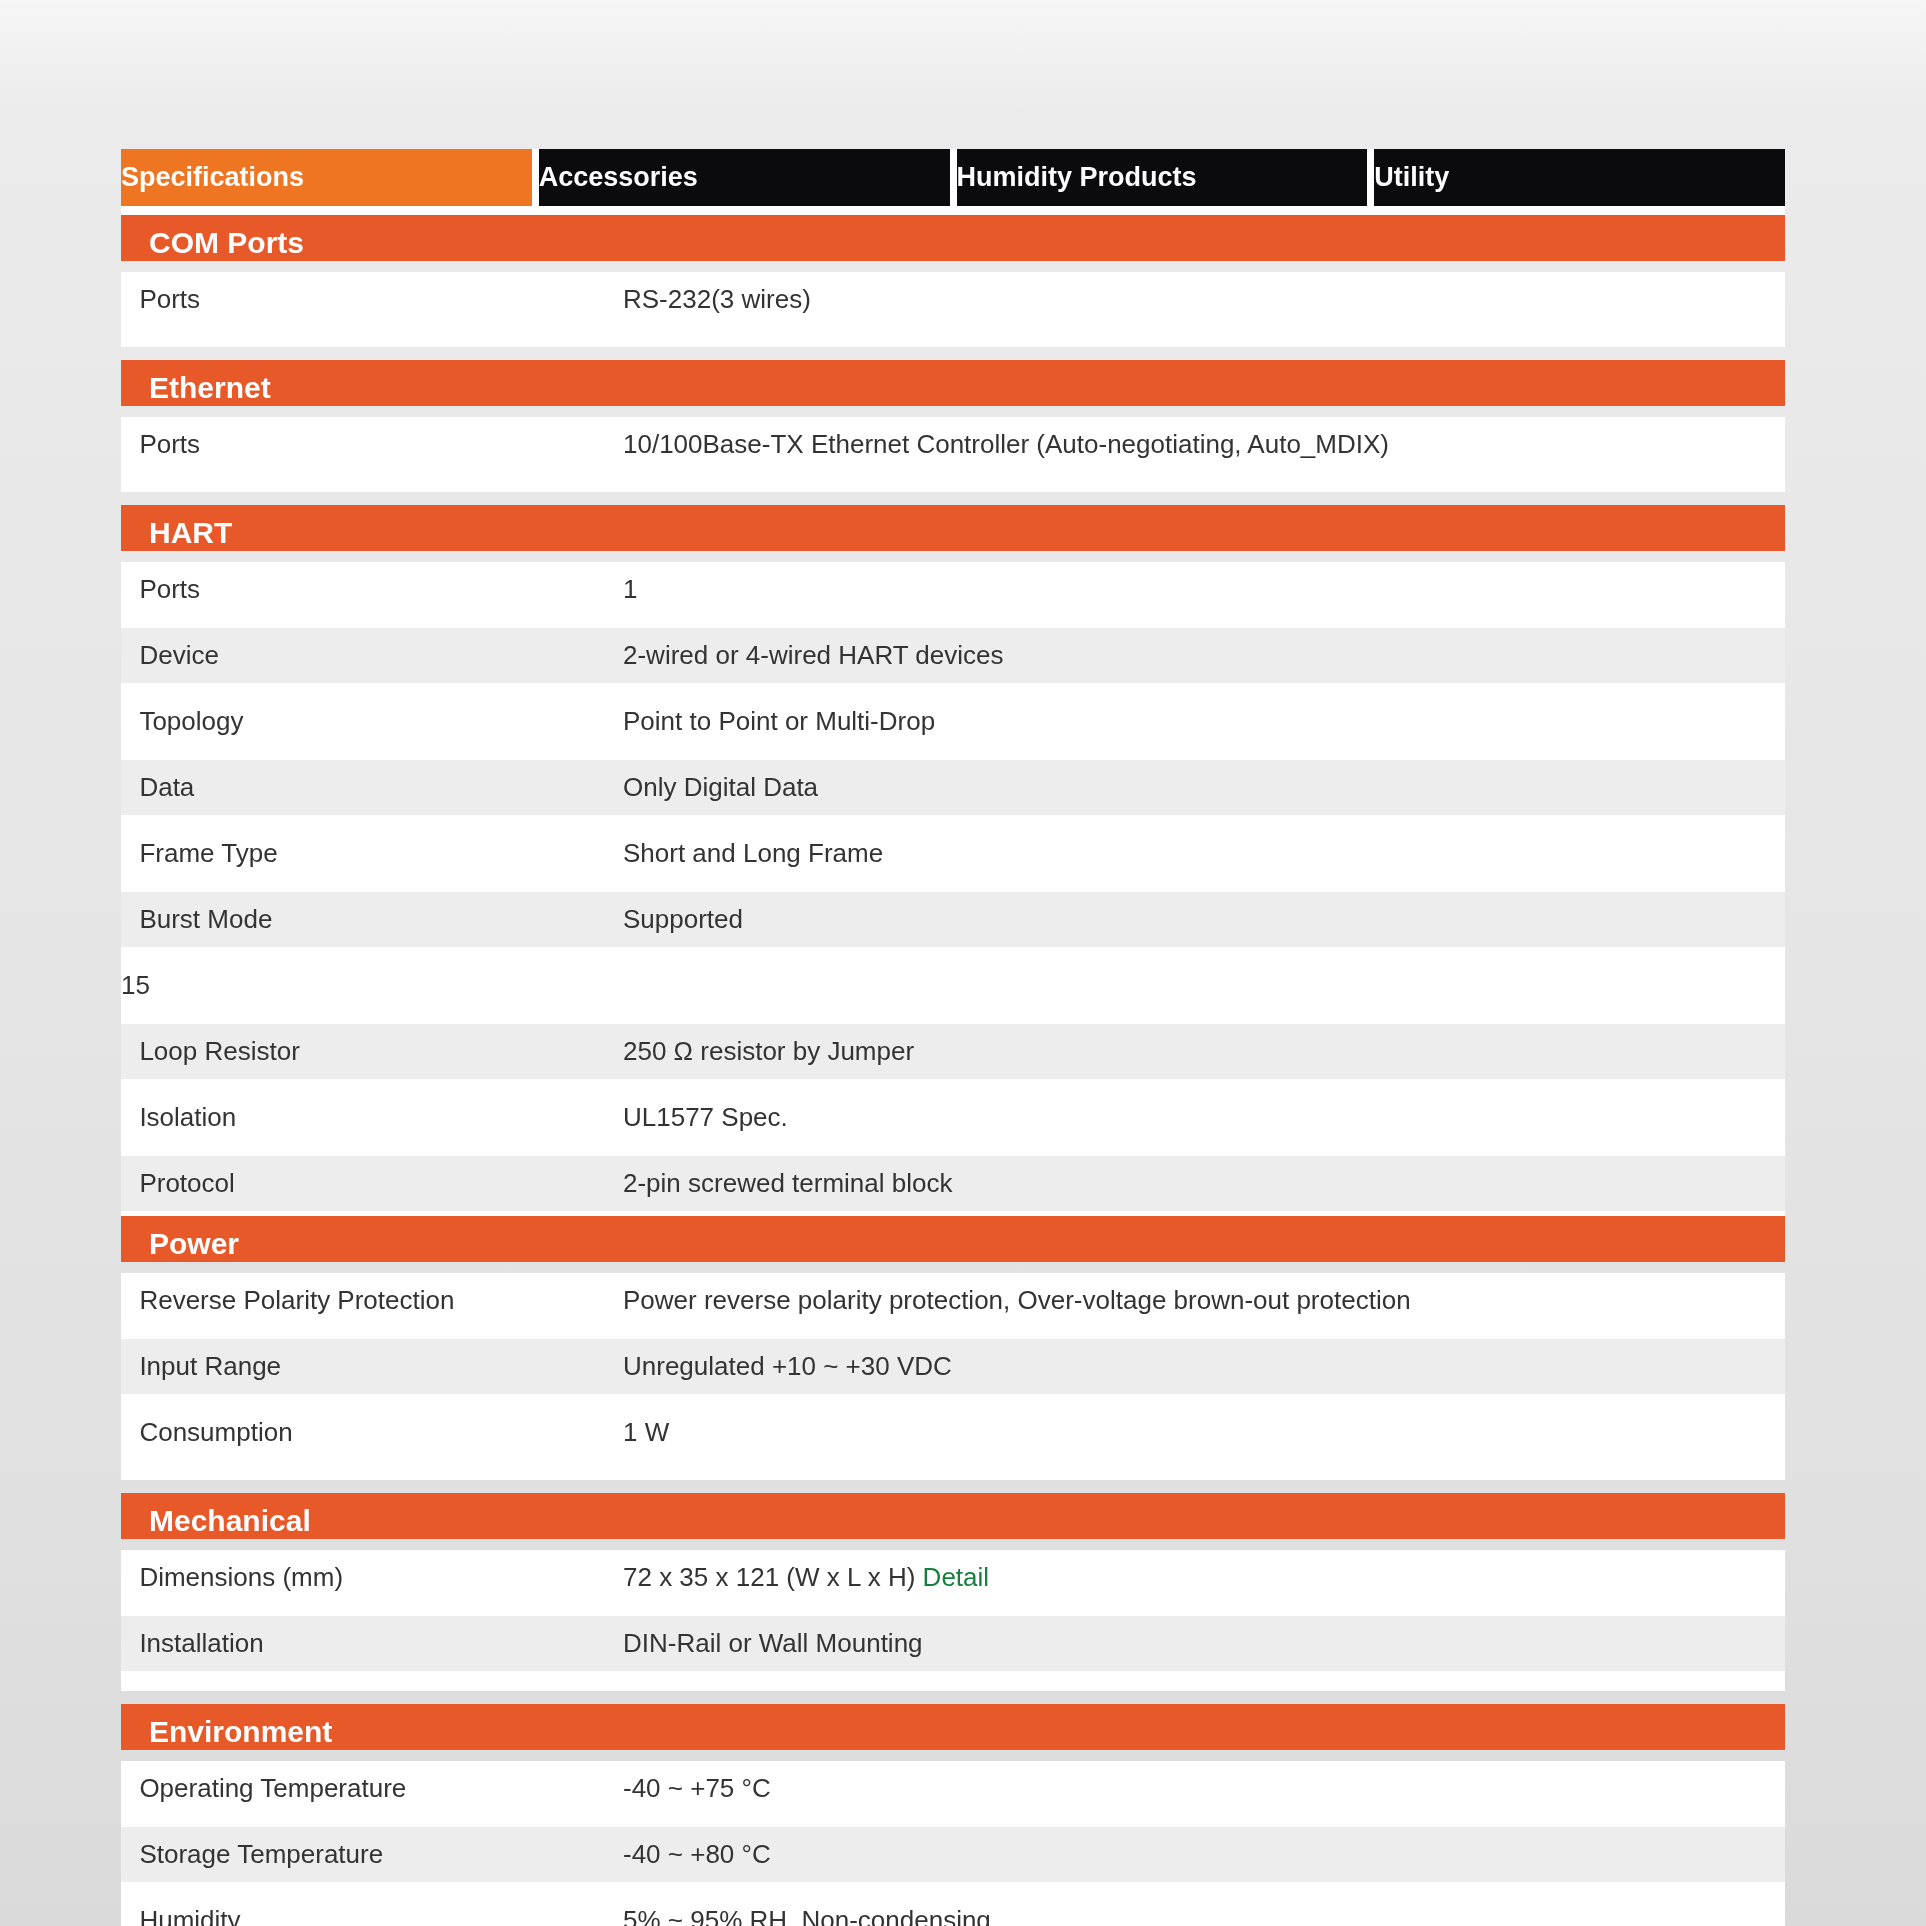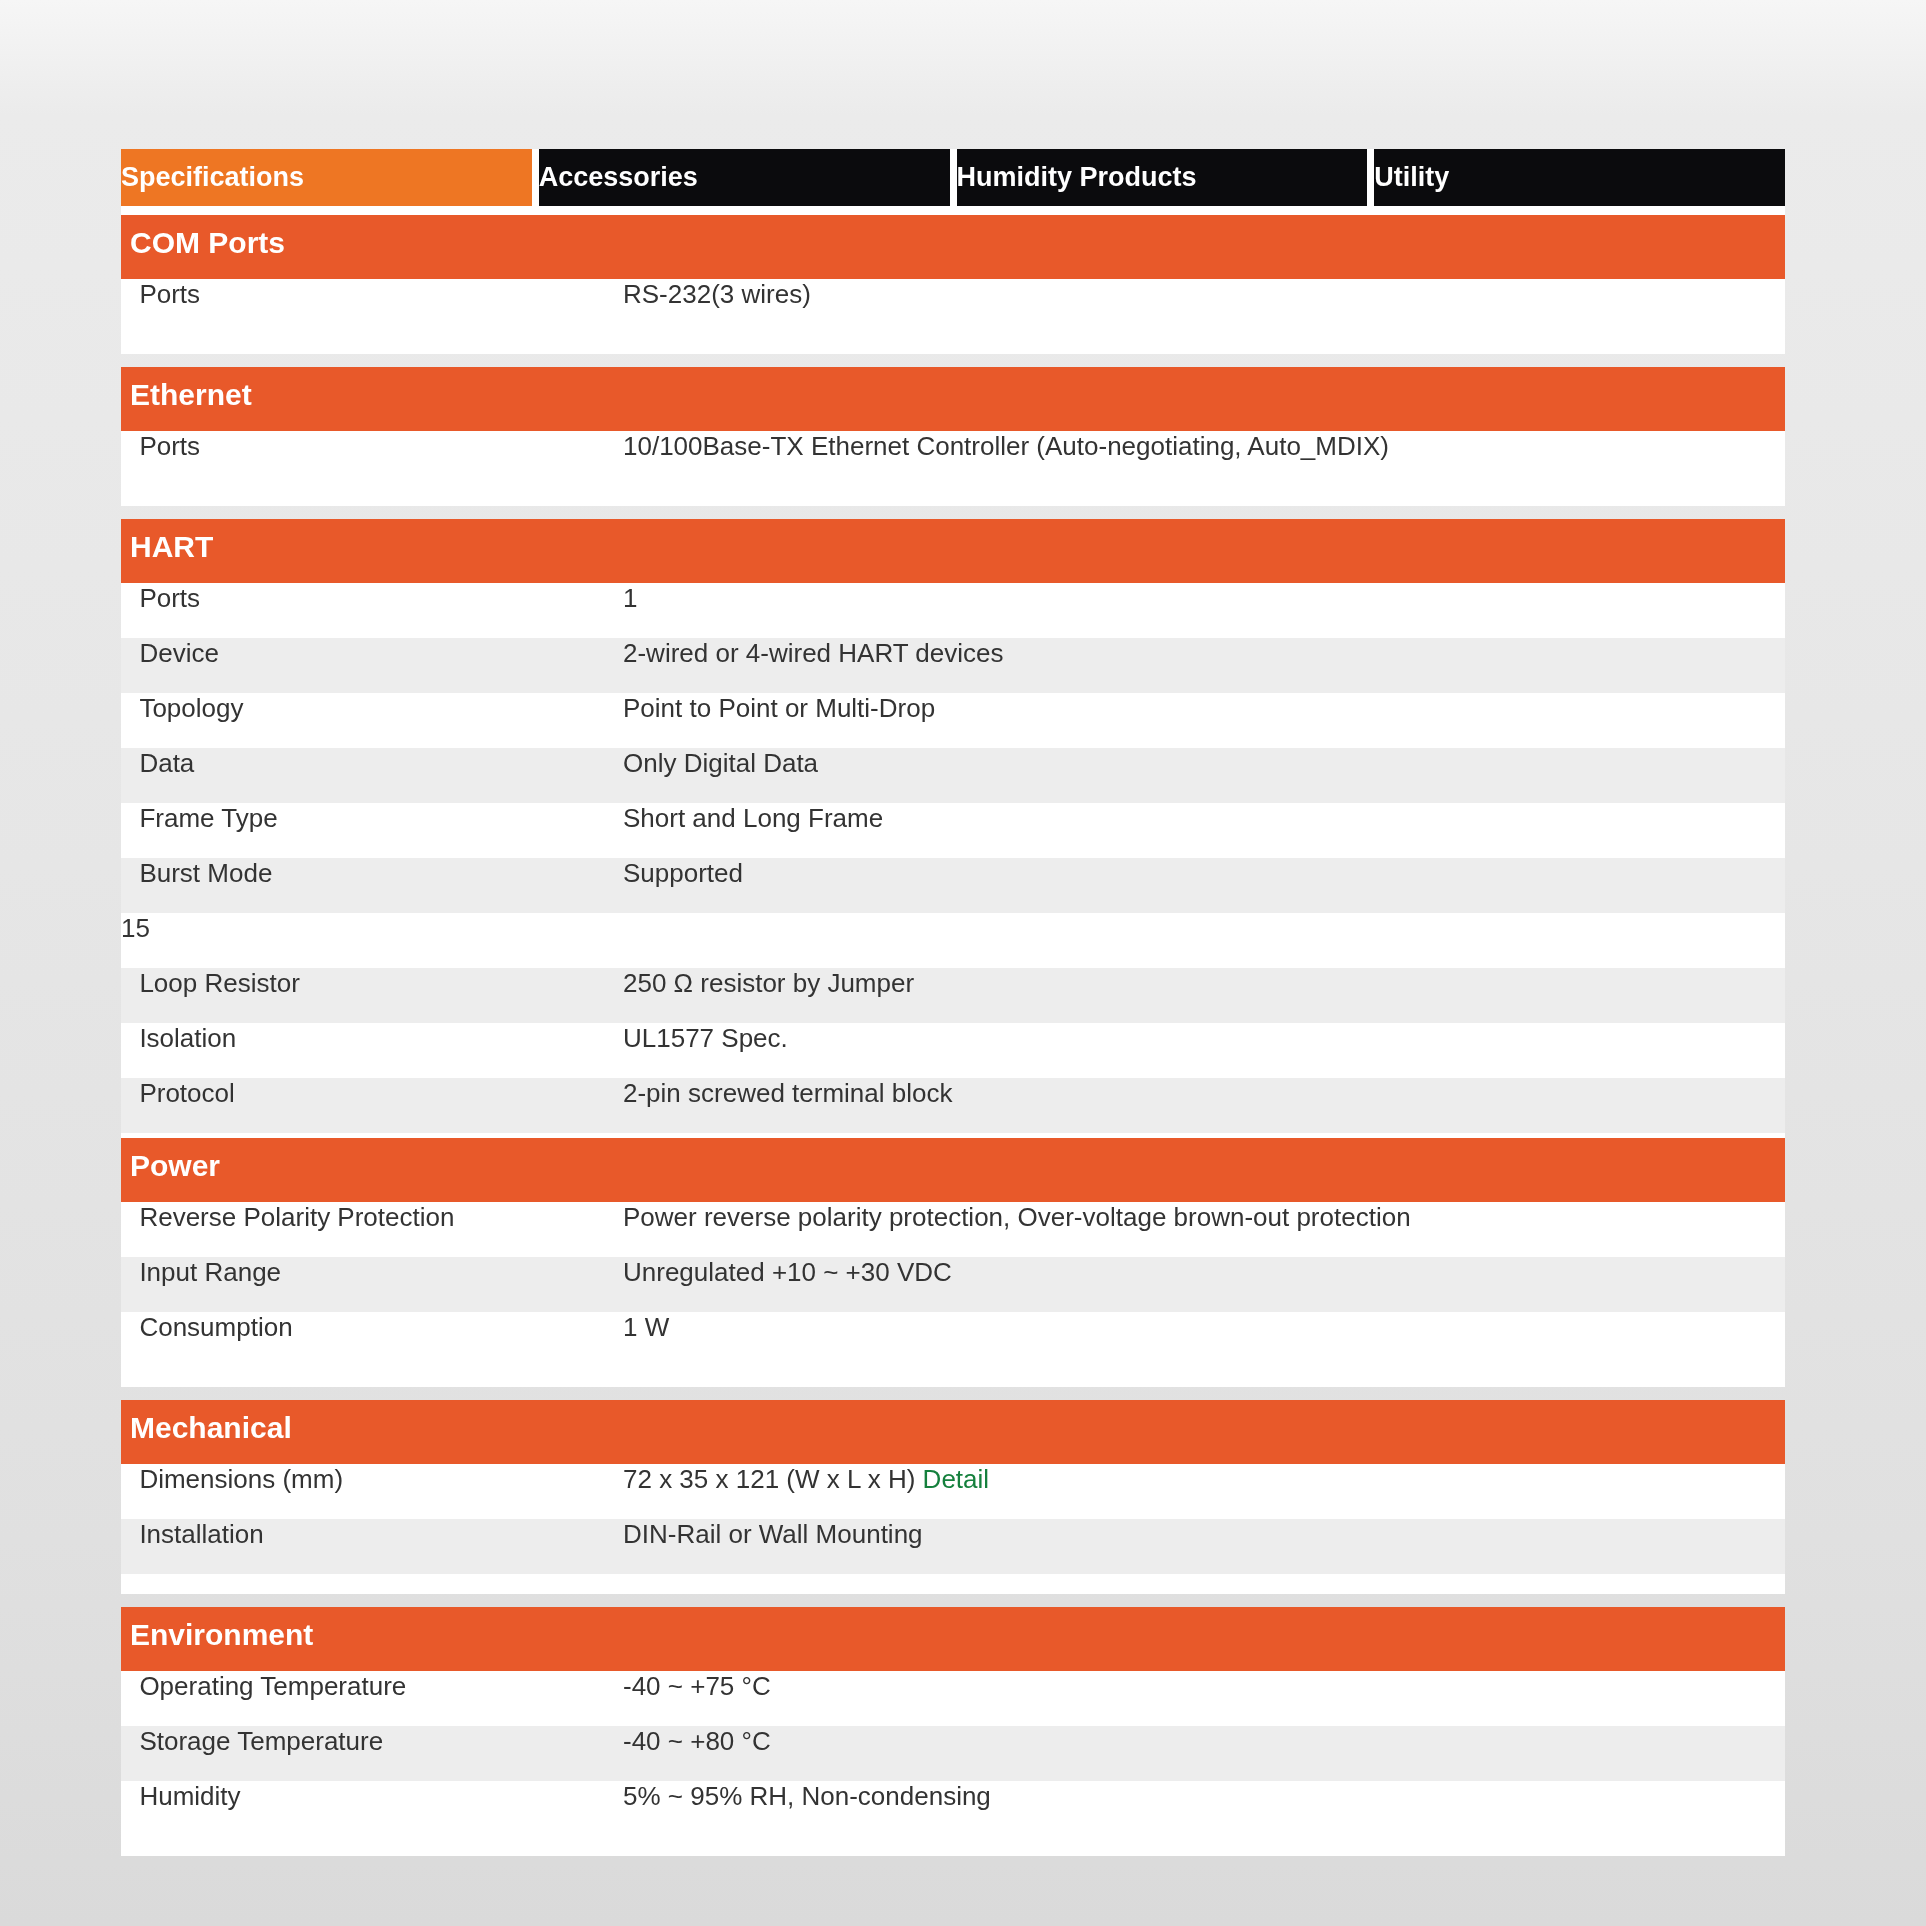--- a/index.html
+++ b/index.html
@@ -18,27 +18,27 @@
     flex:1;height:57px;line-height:57px;text-align:left;
     font-size:27px;font-weight:700;color:#ffffff;
     background:#0b0b0d;cursor:pointer;white-space:nowrap;
   }
   .tab.active{background:#ee7623;}
   .tab-gap{height:9.2px;background:#ffffff;}
 
   
   section.spec-section{margin-bottom:12.7px;}
   .section-header{
-    height:64px;line-height:55px;background:#e8592a;color:#ffffff;
-    font-size:30px;font-weight:700;padding-left:9px;box-sizing:border-box;
+    height:46px;line-height:55px;background:#e8592a;color:#ffffff;
+    font-size:30px;font-weight:700;padding-left:28px;box-sizing:border-box;
   }
   .rows{background:#ffffff;}
   .spec-row{
-    display:flex;min-height:55px;align-items:flex-start;
-    font-size:26px;color:#333333;background:#ffffff;
+    display:flex;min-height:55px;align-items:center;
+    font-size:26px;color:#333333;background:#ffffff;margin-top:11px;
   }
   .spec-row:nth-child(even){background:#ededed;}
   .cell.label{
     width:502px;flex:0 0 502px;box-sizing:border-box;
     padding-left:18.4px;padding-right:14px;
   }
   .cell.value{flex:1;}
   .detail-link{color:#15803d;text-decoration:none;cursor:pointer;}
   .section-pad{height:20px;background:#ffffff;}
   

